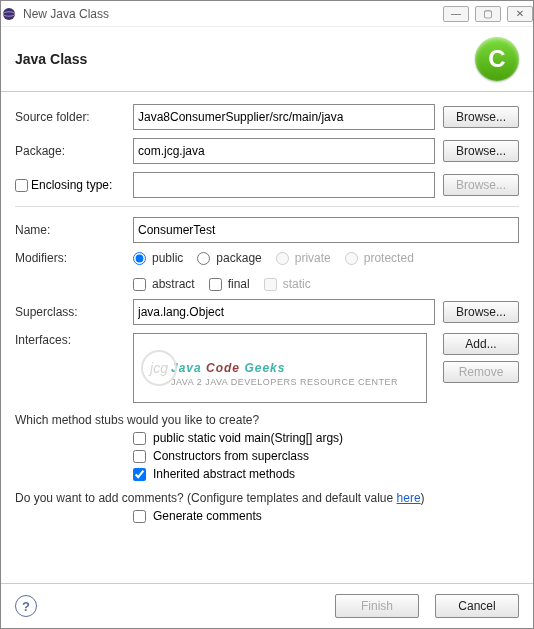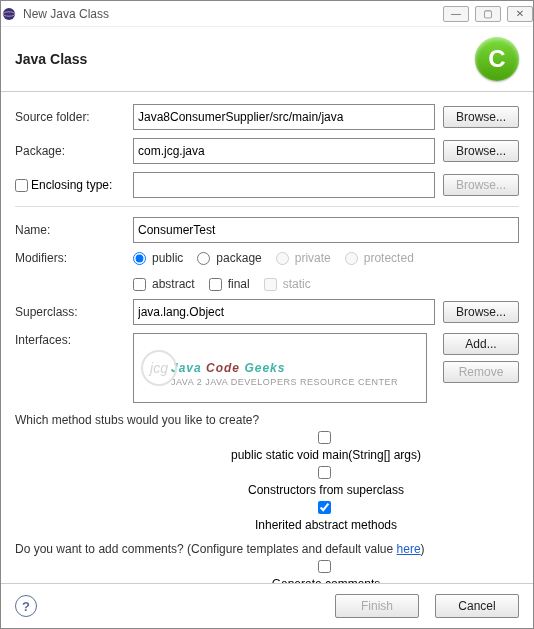--- a/index.html
+++ b/index.html
@@ -23,21 +23,21 @@
   .btn.disabled { color:#aaa; }
   .row .chk-lbl { display:flex; align-items:center; width:118px;}
   input[type=checkbox],input[type=radio]{margin:0 3px 0 0;}
   .sep { height:1px; background:#ddd; margin:6px 0 10px 0;}
   .mods { display:flex; gap:14px; align-items:center; flex-wrap:wrap;}
   .mod-opt { display:flex; align-items:center; gap:3px; color:#333;}
   .mod-opt.disabled { color:#aaa;}
   .interfaces-box { flex:1; height:70px; border:1px solid #888; background:#fff;}
   .side-btns { display:flex; flex-direction:column; gap:6px; margin-left:8px;}
   .q-text { margin:10px 0 4px 0; color:#333;}
-  .indent { margin-left:118px; display:flex; align-items:center; gap:4px; margin-bottom:4px;flex-direction:column;}
+  .indent { margin-left:118px; display:flex; align-items:center; gap:4px; margin-bottom:4px;}
   a.link { color:#1a5fcf; text-decoration:underline;}
   .footer { border-top:1px solid #ccc; padding:10px 14px; display:flex; align-items:center; justify-content:space-between;}
   .help-icon { width:22px; height:22px; border:1.5px solid #5a6f9a; border-radius:50%; display:flex; align-items:center; justify-content:center; color:#5a6f9a; font-weight:bold; font-size:13px;}
   .footer-btns { display:flex; gap:8px;}
   .footer .btn { width:84px; height:24px; line-height:22px;}
   .watermark { position:absolute; left:170px; top:256px; pointer-events:none; opacity:.85; font-family: Georgia, serif;}
   .wm1{font-size:26px; color:#1fa79b; font-style:italic; font-weight:bold; letter-spacing:1px;}
   .wm1 .g{color:#7f1d1d;}
   .wm2{font-size:9px; color:#888; letter-spacing:0.5px; margin-top:-2px;}
   .wm-circ{position:absolute; left:-30px; top:2px; width:36px; height:36px; border:2px solid #ddd; border-radius:50%; display:flex;align-items:center;justify-content:center; color:#ccc; font-size:14px; font-style:italic;}

